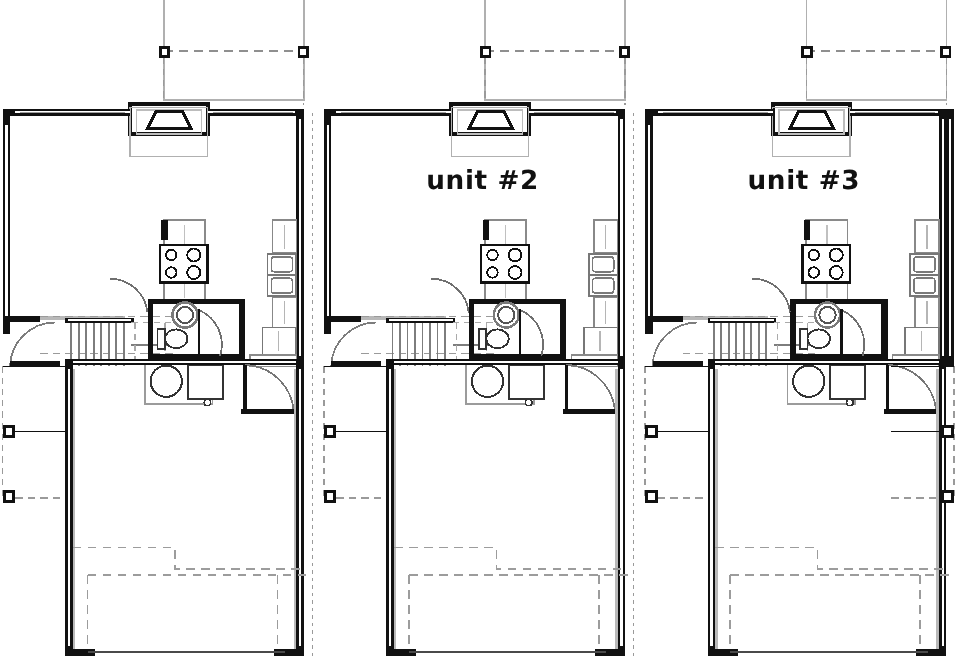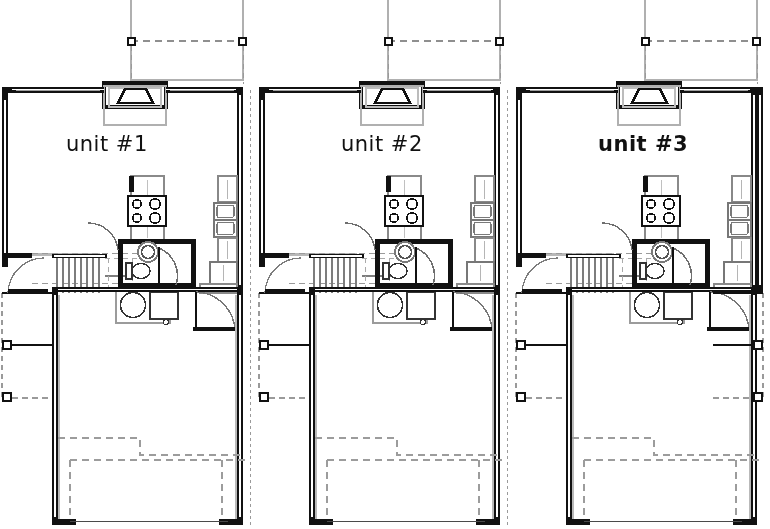--- a/index.html
+++ b/index.html
@@ -240,17 +240,16 @@
       <line x1="713" y1="345" x2="763" y2="345" stroke="#111" stroke-width="1.2"></line>
       <line x1="713" y1="398" x2="763" y2="398" stroke="#9a9a9a" stroke-width="1.6" stroke-dasharray="6,4"></line>
       <rect x="753" y="340" width="10" height="10" fill="#111"></rect>
       <rect x="755.4" y="342.4" width="5.2" height="5.2" fill="#fff"></rect>
       <rect x="753" y="392" width="10" height="10" fill="#111"></rect>
       <rect x="755.4" y="394.4" width="5.2" height="5.2" fill="#fff"></rect>
     </g>
 
   </svg>
 
-  <div class="unit-label" style="left:66px;top:132px;">unit #1</div>
-  <div class="unit-label" style="left:341px;top:132px;">unit #2</div>
+  <div class="unit-label" style="left:341px;top:132px;font-weight:bold;">unit #2</div>
   <div class="unit-label" style="left:598px;top:132px;font-weight:bold;">unit #3</div>
 
 </div>
 
 </body></html>

